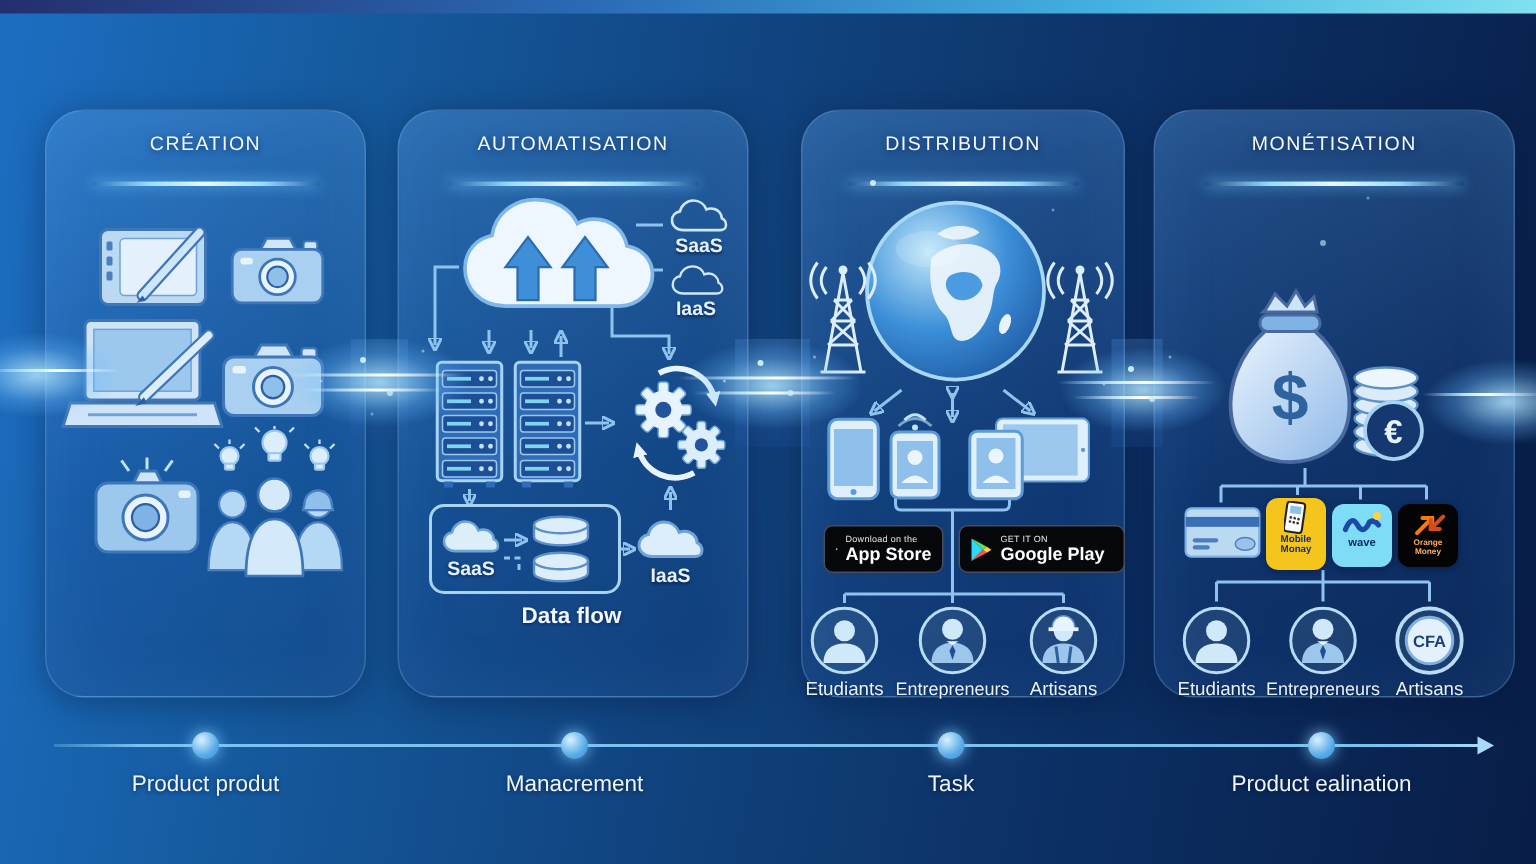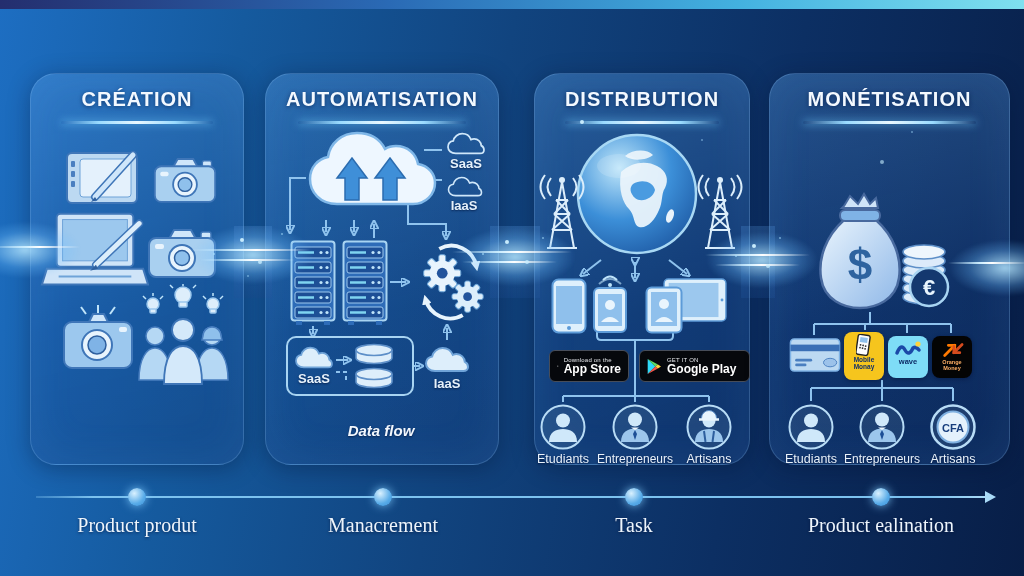--- a/index.html
+++ b/index.html
@@ -7,21 +7,21 @@
          font-family:"Liberation Sans",sans-serif;
          background:linear-gradient(100deg,#1d6ec2 0%,#155a9e 22%,#11447f 46%,#0c2f63 72%,#081e47 100%);}
   .topbar{position:absolute;left:0;top:0;width:1024px;height:9px;
           background:linear-gradient(90deg,#242e6e 0%,#2a6ab5 38%,#43b1e0 72%,#7fe0ef 100%);}
   .panel{position:absolute;border-radius:26px;z-index:2;
          background:linear-gradient(168deg,rgba(86,152,222,0.34),rgba(28,76,148,0.30) 60%,rgba(20,60,124,0.34));
          border:1.5px solid rgba(150,205,255,0.26);
          box-shadow:inset 0 0 46px rgba(120,185,255,0.10), 0 4px 22px rgba(2,18,50,0.35);}
   .bridge{position:absolute;z-index:1;background:linear-gradient(180deg,rgba(86,152,222,0.30),rgba(30,80,150,0.30));}
   .ptitle{position:absolute;left:0;top:14px;width:100%;text-align:center;margin:0;
-          font-size:20px;font-weight:bold;letter-spacing:1px;color:#f3f9ff;
+          font-size:13px;font-weight:normal;letter-spacing:1px;color:#f3f9ff;
           text-shadow:0 1px 4px rgba(0,25,70,0.65);}
   .underline{position:absolute;top:47px;left:14%;width:72%;height:3px;border-radius:2px;
           background:linear-gradient(90deg,transparent,#9adbff 25%,#eaf8ff 50%,#9adbff 75%,transparent);
           box-shadow:0 0 9px rgba(110,200,250,0.9);}
   .abs{position:absolute;}
   .lbl{position:absolute;text-align:center;color:#e9f2fb;font-size:12.5px;
        text-shadow:0 1px 2px rgba(0,20,60,0.7);}
   .cloudlbl{position:absolute;text-align:center;color:#e6f1fb;font-size:13px;font-weight:600;
        text-shadow:0 1px 2px rgba(0,20,60,0.7);}
   .caption{position:absolute;text-align:center;color:#f2f7fd;font-size:15px;font-weight:600;
@@ -55,21 +55,21 @@
   .spark{position:absolute;z-index:6;width:4px;height:4px;border-radius:50%;background:rgba(205,240,255,.95);pointer-events:none;}
   
   .tl-line{position:absolute;left:36px;top:496px;width:950px;height:2px;z-index:3;
            background:linear-gradient(90deg,rgba(130,195,240,.3),#7cc2ef 6%,#7cc2ef 94%,#a9daf7);}
   .tl-arrow{position:absolute;left:985px;top:491px;width:0;height:0;z-index:3;
             border-left:11px solid #a9daf7;border-top:6px solid transparent;border-bottom:6px solid transparent;}
   .tl-dot{position:absolute;top:488px;width:18px;height:18px;border-radius:50%;z-index:4;
           background:radial-gradient(circle at 35% 30%,#d9f1ff,#58abe8 60%,#3c8fd6);
           box-shadow:0 0 10px rgba(130,205,255,.85);}
   .tl-label{position:absolute;top:514px;width:190px;text-align:center;z-index:3;
-            font-size:20px;color:#eef5fc;text-shadow:0 1px 3px rgba(0,20,60,.7);font-family:Liberation Serif, serif;}
+            font-size:15px;color:#eef5fc;text-shadow:0 1px 3px rgba(0,20,60,.7);}
 </style>
 </head>
 <body>
 
 <div class="stage">
   <div class="topbar"></div>
 
   <div class="bridge" style="left:234px;top:226px;width:38px;height:72px;"></div>
   <div class="bridge" style="left:490px;top:226px;width:50px;height:72px;"></div>
   <div class="bridge" style="left:741px;top:226px;width:34px;height:72px;"></div>
@@ -307,21 +307,21 @@
         <path d="M2,32 V40 A18,5.5 0 0 0 38,40 V32"></path>
         <ellipse cx="20" cy="32" rx="18" ry="5.5"></ellipse>
       </g>
     </svg>
 
     <svg class="abs" style="left:158px;top:272px;" width="46" height="28" viewBox="0 0 46 28">
       <path d="M11,25 C5.5,25 2,21.5 2,17.5 C2,13.8 4.6,11 8.2,10.4 C9.2,5.6 13.5,2 18.6,2 C23.3,2 27.2,4.8 28.8,8.9 C29.9,8.4 31.2,8.1 32.5,8.1 C37,8.1 40.6,11.6 40.8,15.9 C43,16.9 44,18.9 44,21 C44,23.4 42,25 39.5,25 Z" fill="#ddeefb" stroke="#6fa3d8" stroke-width="2"></path>
     </svg>
     <div class="cloudlbl" style="left:154px;top:302px;width:54px;">IaaS</div>
 
-    <div class="caption" style="left:40px;top:348px;width:150px;font-style:italic;">Data flow</div>
+    <div class="caption" style="left:40px;top:328px;width:150px;">Data flow</div>
   </section>
 
   <section class="panel" style="left:534px;top:73px;width:214px;height:390px;">
     <h2 class="ptitle">DISTRIBUTION</h2>
     <div class="underline"></div>
 
     <svg class="wires" width="214" height="392" viewBox="0 0 214 392">
       <defs>
         <marker id="arr3" markerWidth="9" markerHeight="9" refX="5" refY="4.5" orient="auto" markerUnits="userSpaceOnUse">
           <path d="M0,0 L9,4.5 L0,9 Z" fill="#b8dff7"></path>

